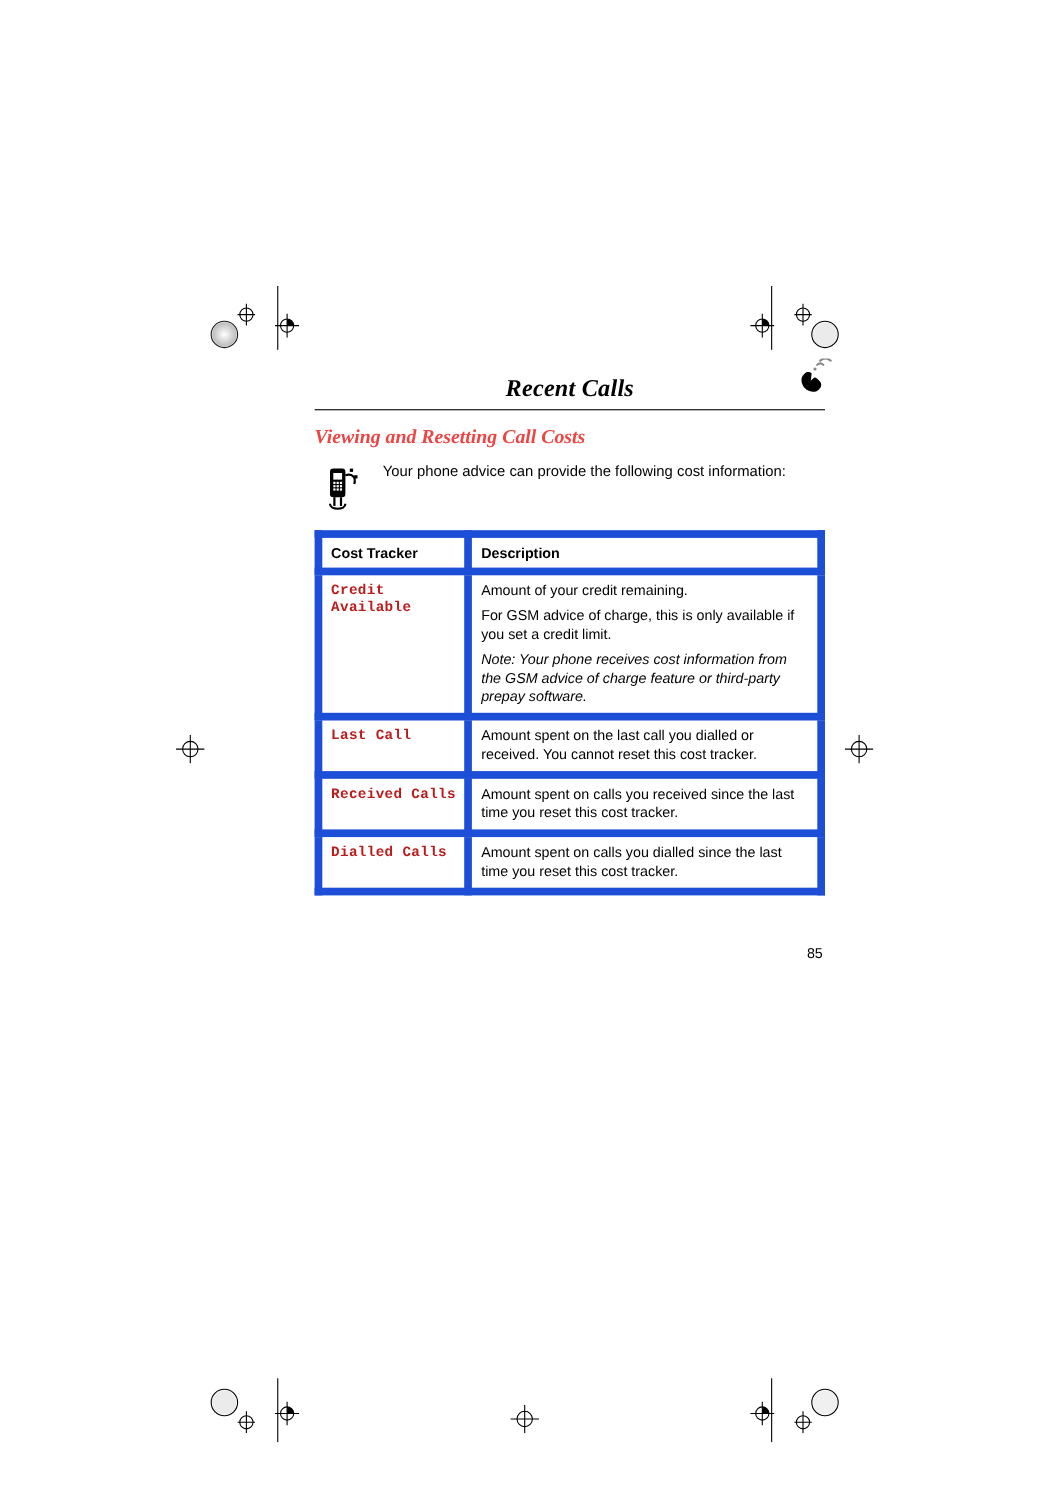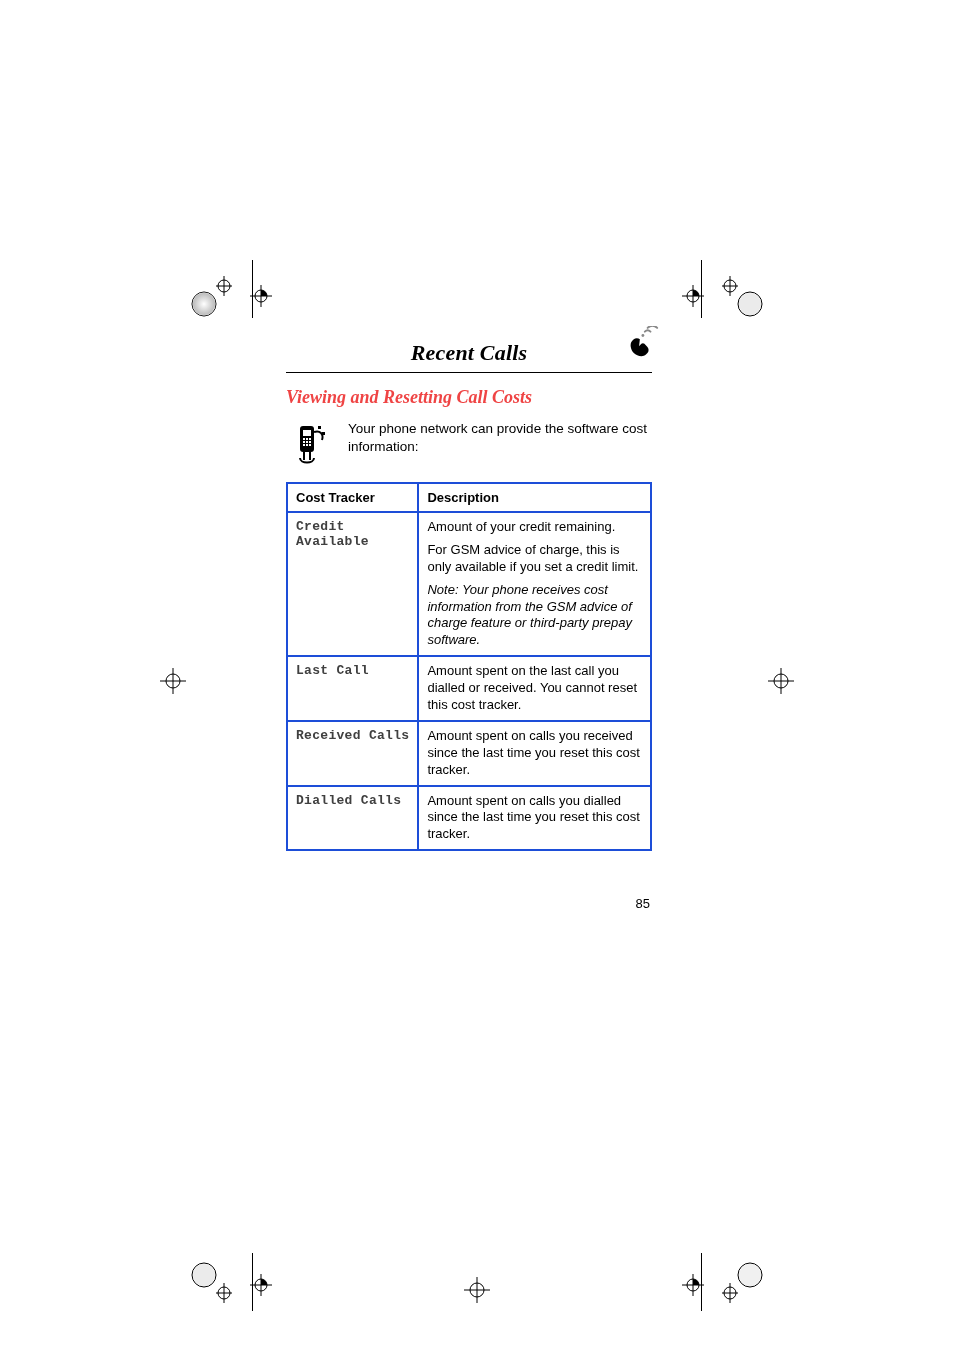--- a/index.html
+++ b/index.html
@@ -43,21 +43,21 @@
   .hair.v1 { top: 260px; right: 252px; width: 1px; height: 58px; }
   .hair.v2 { bottom: 40px; right: 252px; width: 1px; height: 58px; }
   .hair.v3 { top: 260px; left: 252px; width: 1px; height: 58px; }
   .hair.v4 { bottom: 40px; left: 252px; width: 1px; height: 58px; }
 
   
   .page {
     position: absolute;
     top: 340px;
     left: 286px;
-    width: 366px;
+    width: 464px;
   }
 
   .chapter {
     font-family: Georgia, "Times New Roman", serif;
     font-style: italic;
     font-weight: 700;
     font-size: 22px;
     text-align: center;
     margin-bottom: 6px;
     letter-spacing: 0.2px;
@@ -94,32 +94,32 @@
     font-size: 13.5px;
     line-height: 1.35;
   }
 
   table.cost {
     border-collapse: collapse;
     width: 100%;
     font-size: 13px;
   }
   table.cost th, table.cost td {
-    border: 2px solid #1d4ed8;
+    border: 7px solid #1d4ed8;
     padding: 6px 8px;
     vertical-align: top;
     text-align: left;
   }
   table.cost th {
     font-weight: 700;
   }
   .tracker-name {
     font-family: "Courier New", monospace;
     font-weight: 600;
-    color: #404040;
+    color: #b91c1c;
     letter-spacing: 0.3px;
     white-space: nowrap;
   }
   .desc p { margin-bottom: 6px; line-height: 1.3; }
   .desc p:last-child { margin-bottom: 0; }
   .note-lead { font-weight: 400; font-style: italic; }
   .note-body { font-style: italic; }
 
   .pagenum {
     position: absolute;
@@ -266,21 +266,21 @@
         <rect x="17" y="24" width="2" height="2" fill="#fff"></rect>
           <rect x="20" y="24" width="2" height="2" fill="#fff"></rect>
           <rect x="23" y="24" width="2" height="2" fill="#fff"></rect>
         <path d="M28 12 C34 10 38 14 36 20" fill="none" stroke="#000" stroke-width="2"></path>
         <rect x="32" y="6" width="3" height="3" fill="#000"></rect>
         <rect x="36" y="12" width="3" height="3" fill="#000"></rect>
         <path d="M18 32 L18 40 M24 32 L24 40" stroke="#000" stroke-width="2"></path>
         <path d="M14 38 C14 44 28 44 28 38" fill="none" stroke="#000" stroke-width="2"></path>
       </svg>
     </div>
-    <div class="intro-text">Your phone network can provide the software cost information:</div>
+    <div class="intro-text">Your phone advice can provide the following cost information:</div>
   </div>
 
   <table class="cost">
     <thead>
       <tr>
         <th>Cost Tracker</th>
         <th>Description</th>
       </tr>
     </thead>
     <tbody id="cost-body">

